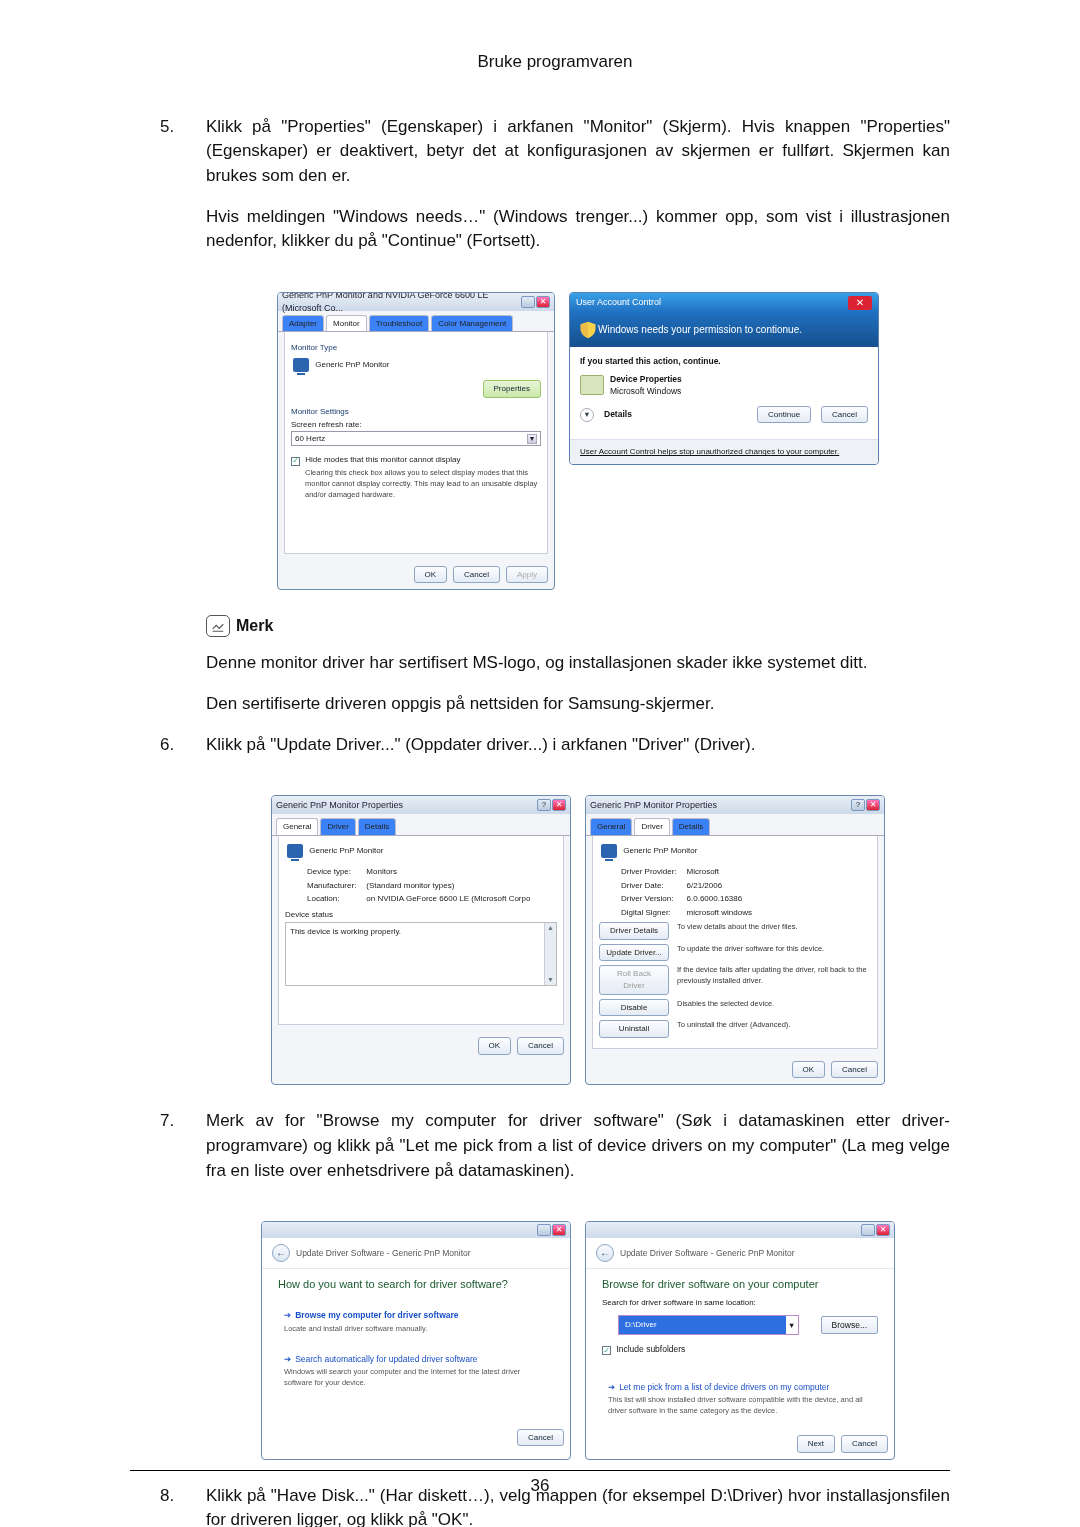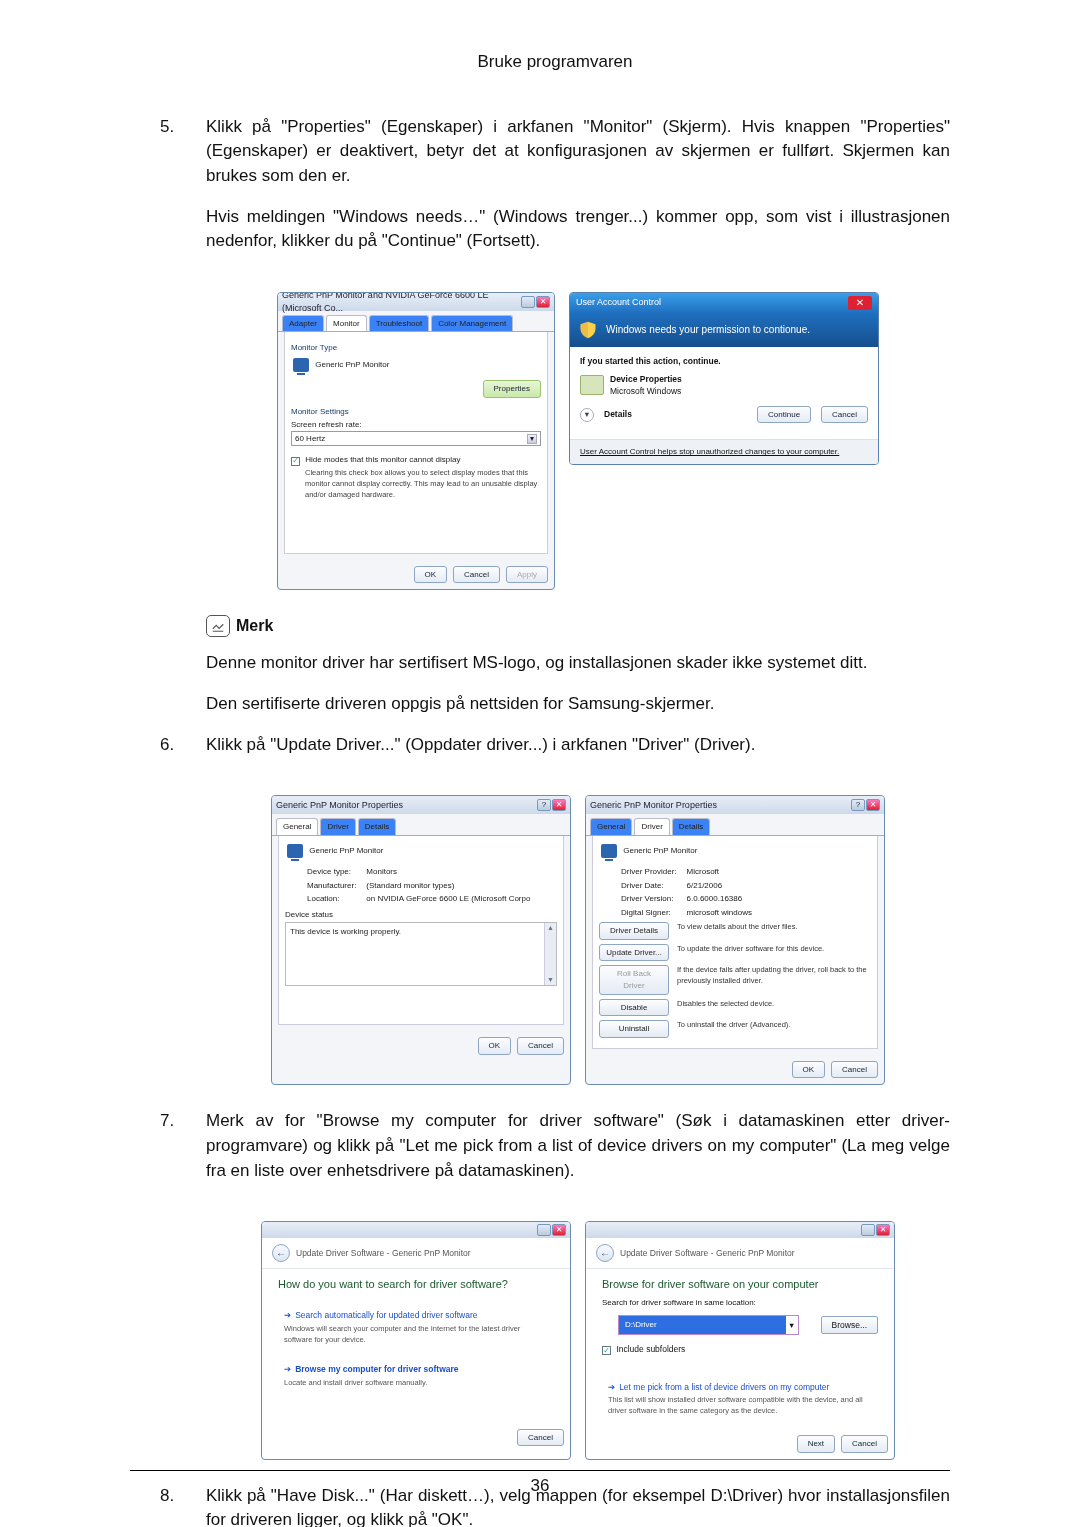--- a/index.html
+++ b/index.html
@@ -74,21 +74,21 @@
   .drow .desc{flex:1;font-size:7.5px;color:#333;}
   .textarea{border:1px solid #bbb;height:64px;background:#fff;margin-top:2px;position:relative;}
   .textarea .sb{position:absolute;right:0;top:0;bottom:0;width:12px;background:#e8ecf3;border-left:1px solid #ccd;}
   .textarea .sb::before{content:"▲";position:absolute;top:0;left:0;right:0;text-align:center;font-size:7px;color:#678;}
   .textarea .sb::after{content:"▼";position:absolute;bottom:0;left:0;right:0;text-align:center;font-size:7px;color:#678;}
 
   
   .uac { width: 310px; border:1px solid #5a7fb3; border-radius:4px; overflow:hidden; font-size:9px; background:#fff; align-self:flex-start;}
   .uac .ut { background: linear-gradient(#3aa0e8,#1f6fc0); color:#fff; padding:3px 6px; display:flex; align-items:center;}
   .uac .ut .ux{margin-left:auto;width:24px;height:14px;background:#d23;border-radius:2px;display:flex;align-items:center;justify-content:center;color:#fff;font-size:10px;}
-  .uac .bluebar { background: linear-gradient(#1f6fc0,#164f8c); color:#fff; padding:6px 8px; display:flex; align-items:center; gap:8px;}
+  .uac .bluebar { background: linear-gradient(#1f6fc0,#164f8c); color:#fff; padding:6px 8px; display:flex; align-items:center; gap:0;}
   .shield{width:20px;height:22px;position:relative;}
   .shield svg{width:100%;height:100%;}
   .uac .body{padding:8px 10px;font-size:8.5px;}
   .uac .dev{display:flex;gap:6px;align-items:center;margin:6px 0;}
   .uac .devicon{width:24px;height:20px;background:#d7e5bc;border:1px solid #9ab26a;border-radius:2px;}
   .uac .act{display:flex;align-items:center;gap:10px;margin:8px 0;}
   .uac .chev{width:14px;height:14px;border:1px solid #aab;border-radius:50%;display:flex;align-items:center;justify-content:center;color:#345;}
   .uac .foot{background:#eef2f7;padding:6px 10px;font-size:8px;border-top:1px solid #dde;text-decoration:underline;}
 
   
@@ -338,26 +338,26 @@
             <div class="wbtn"></div>
             <div class="wbtn close">✕</div>
           </div>
         </div>
       <div class="hdrow">
         <div class="backbtn">←</div>
         <span style="color:#555;">Update Driver Software - Generic PnP Monitor</span>
       </div>
       <div class="q">How do you want to search for driver software?</div>
       <div class="opt">
+        <div><span class="arrow">➔</span><span class="ot bold">Browse my computer for driver software</span></div>
+        <div class="od">Locate and install driver software manually.</div>
+      </div>
+      <div class="opt">
         <div><span class="arrow">➔</span><span class="ot">Search automatically for updated driver software</span></div>
         <div class="od">Windows will search your computer and the Internet for the latest driver software for your device.</div>
-      </div>
-      <div class="opt">
-        <div><span class="arrow">➔</span><span class="ot bold">Browse my computer for driver software</span></div>
-        <div class="od">Locate and install driver software manually.</div>
       </div>
       <div style="height:22px;"></div>
       <div class="btnrow">
           <span class="btn">Cancel</span>
         </div>
     </div>
 
     <div class="wiz">
       <div class="wt">
           <div class="wclose">

